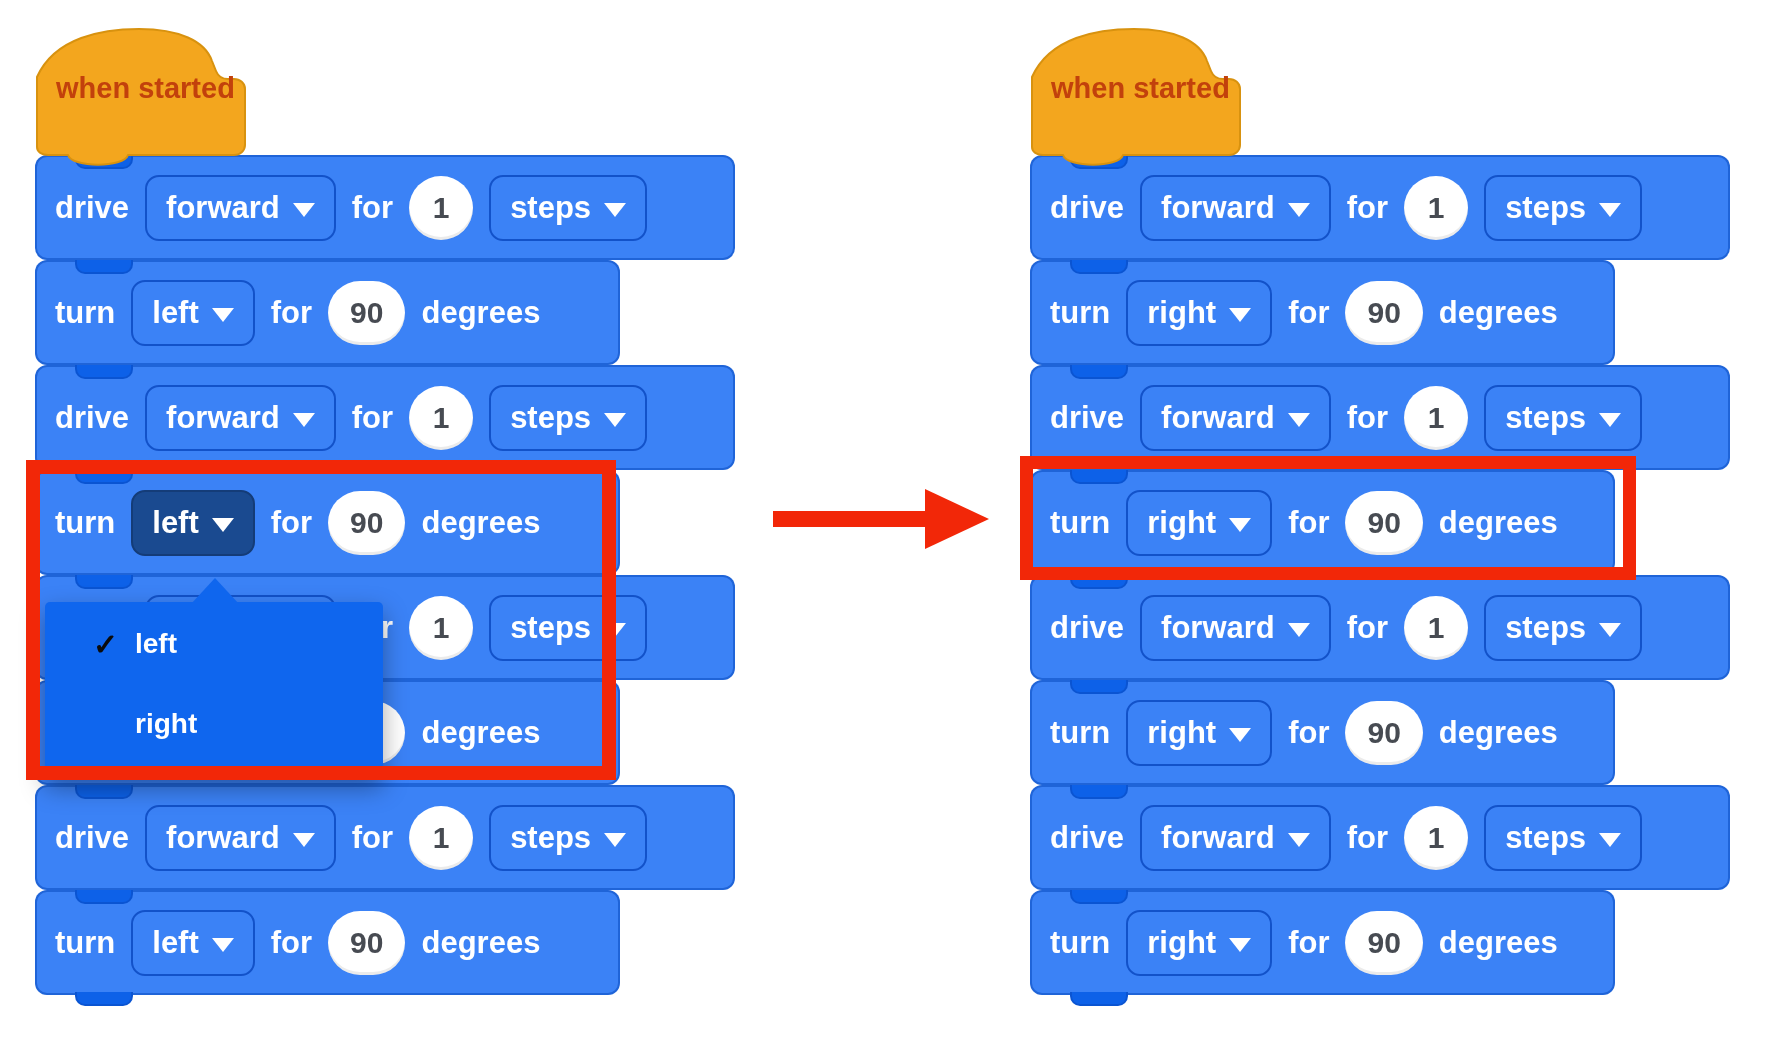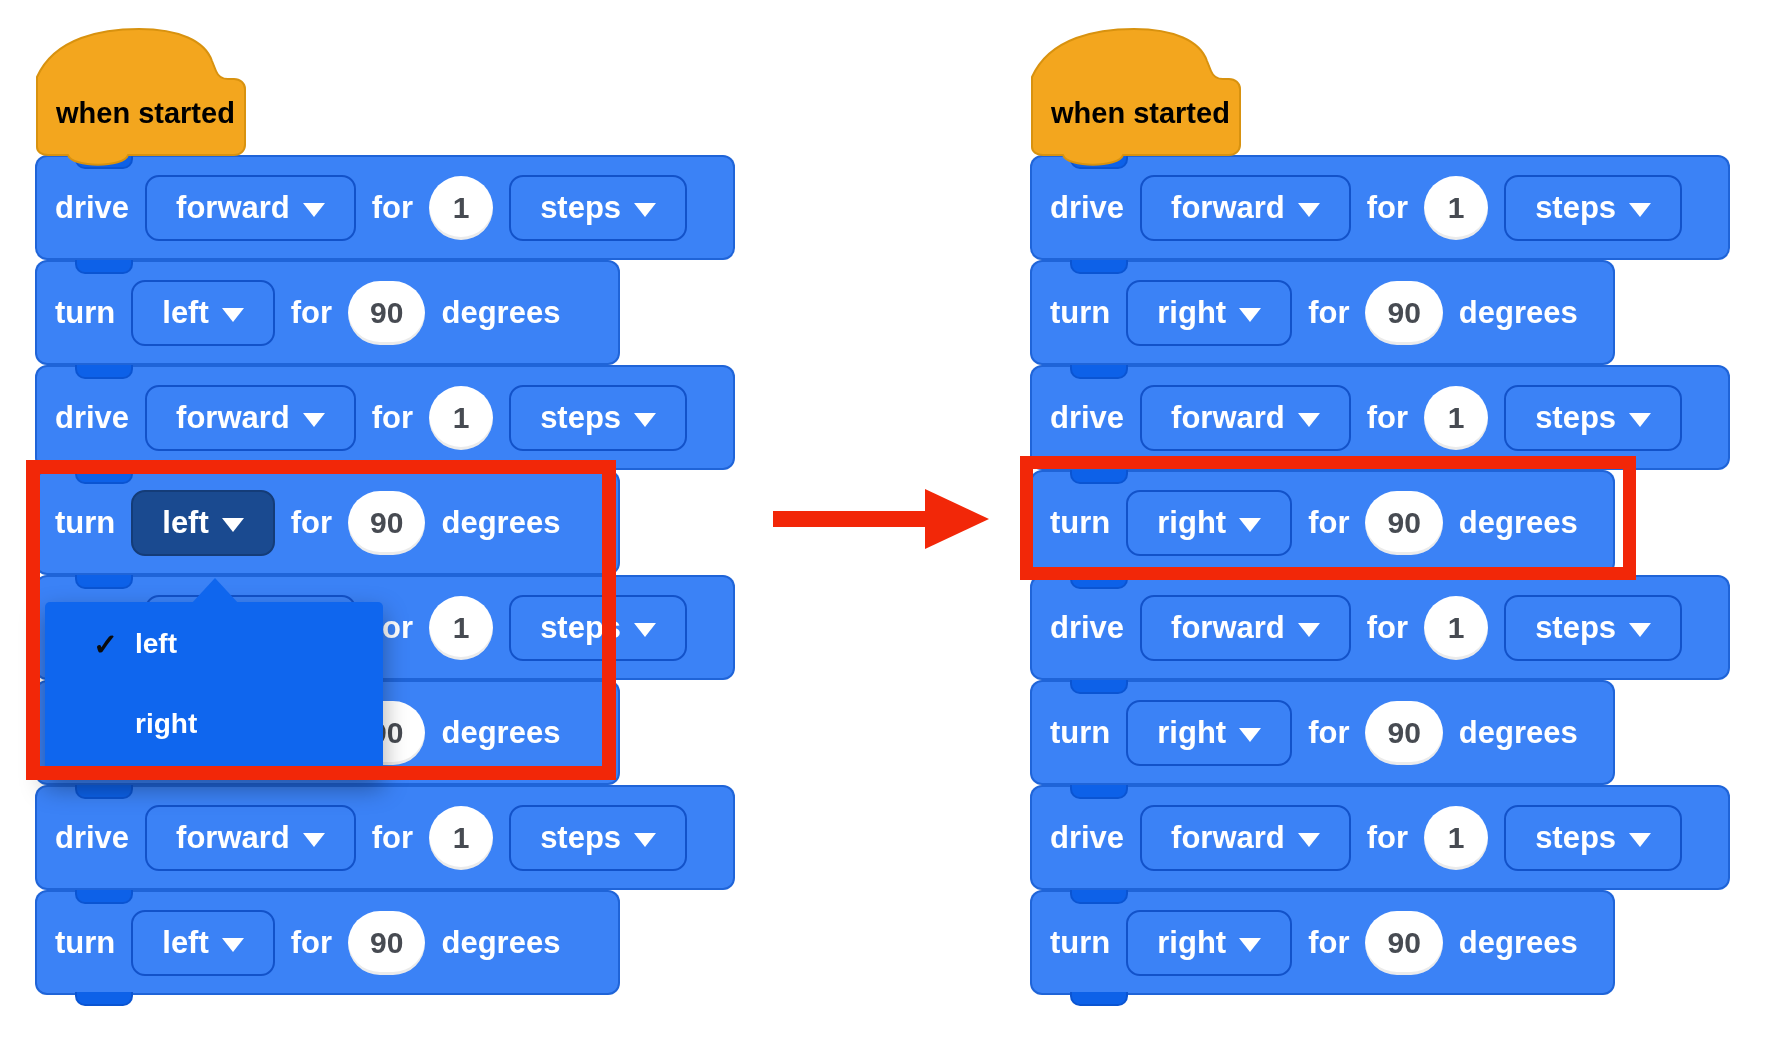--- a/index.html
+++ b/index.html
@@ -23,37 +23,37 @@
   }
   
   .block.tail::after {
     content:""; position:absolute; bottom:-13px; left:38px; width:54px; height:12px;
     background:#0D61E8; border:2px solid rgba(10,76,192,.55); border-top:none;
     border-radius:0 0 10px 10px;
   }
   .lbl { white-space:nowrap; }
 
   .dd {
-    display:flex; align-items:center; gap:13px; padding:13px 29px;
+    display:flex; align-items:center; gap:13px; padding:13px 19px;
     border:2px solid rgba(9,70,190,.8); border-radius:14px; white-space:nowrap;
   }
   .dd.open { background:#1A4A90; border-color:#143C78; }
   .tri {
     width:0; height:0; border-left:11px solid transparent;
     border-right:11px solid transparent; border-top:14px solid #fff; margin-top:4px;
   }
   .pill {
     min-width:64px; height:64px; padding:0 22px; box-sizing:border-box;
     background:#fff; border-radius:32px; display:flex; align-items:center; justify-content:center;
     color:#474B52; font-size:30px; box-shadow: inset 0 -3px 0 rgba(0,0,0,.08);
   }
 
   
   .hat { position:absolute; width:212px; height:142px; z-index:3; }
-  .hat-label { position:absolute; left:21px; top:70px; color:#000000; font-size:29px; white-space:nowrap; }
+  .hat-label { position:absolute; left:21px; top:45px; color:#c2410c; font-size:29px; white-space:nowrap; }
 
   
   .menu {
     position:absolute; left:45px; top:602px; width:338px; height:176px;
     background:#0F66EE; border-radius:5px; z-index:5;
     box-shadow:0 10px 24px rgba(0,0,0,.35);
   }
   .menu-caret {
     position:absolute; top:-24px; left:146px; width:0; height:0;
     border-left:24px solid transparent; border-right:24px solid transparent;

